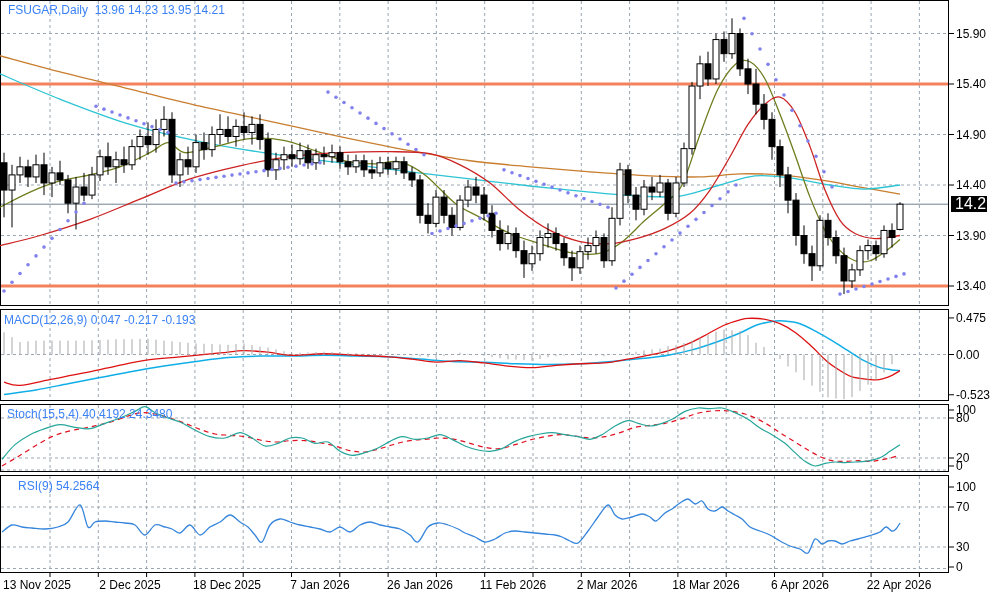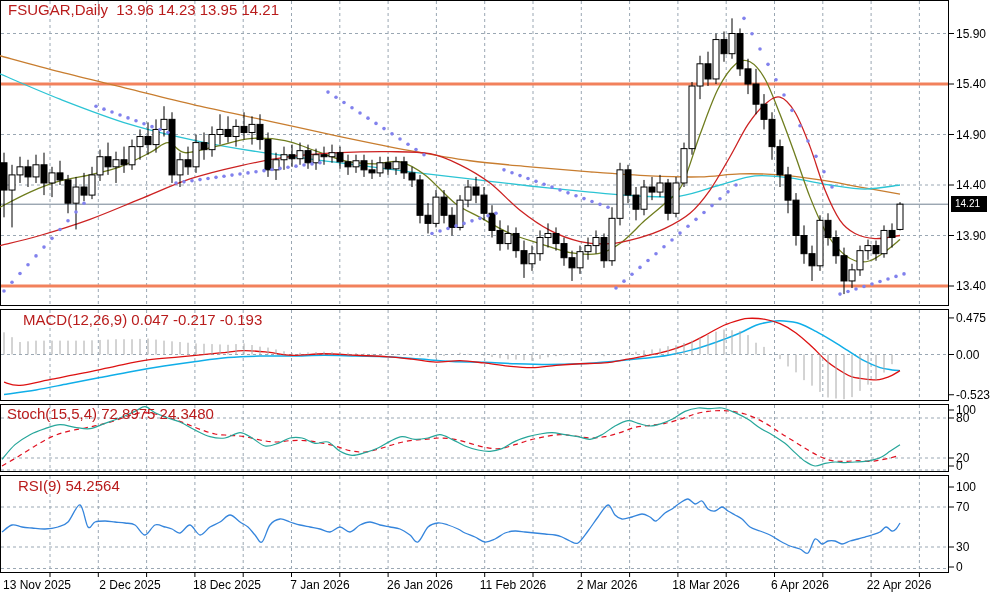--- a/index.html
+++ b/index.html
@@ -1,20 +1,20 @@
 <!DOCTYPE html>
 <html><head>
 <meta charset="utf-8">
 <style>
   html,body{margin:0;padding:0;background:#fff;}
   #app{position:relative;width:1000px;height:600px;background:#fff;
        font-family:"Liberation Sans",sans-serif;overflow:hidden;}
-  .lbl{position:absolute;font-size:15px;color:#b91c1c;white-space:pre;line-height:14px;}
+  .lbl{position:absolute;font-size:12px;color:#3b82f6;white-space:pre;line-height:14px;}
   #price-tag{position:absolute;left:951px;top:196px;width:36px;height:16px;
-             background:#000;color:#fff;font-size:10px;line-height:16px;
+             background:#000;color:#fff;font-size:16px;line-height:16px;
              padding-left:4px;box-sizing:border-box;}
   svg text{font-family:"Liberation Sans",sans-serif;}
 </style>
 </head>
 <body>
 <div id="app">
 
 <svg id="plot" width="1000" height="600" viewBox="0 0 1000 600" style="position:absolute;left:0;top:0">
       <g>
         <rect x="0.5" y="0.5" width="948" height="305" fill="#fff" stroke="#000000" stroke-width="1"></rect>
@@ -655,19 +655,19 @@
         <text x="513" y="589" font-size="12" fill="#000" text-anchor="middle">11 Feb 2026</text>
         <text x="607" y="589" font-size="12" fill="#000" text-anchor="middle">2 Mar 2026</text>
         <text x="706" y="589" font-size="12" fill="#000" text-anchor="middle">18 Mar 2026</text>
         <text x="800" y="589" font-size="12" fill="#000" text-anchor="middle">6 Apr 2026</text>
         <text x="899" y="589" font-size="12" fill="#000" text-anchor="middle">22 Apr 2026</text>
       </g>
     </svg>
 
 <div class="lbl" style="left:8px;top:3px"><span>FSUGAR,Daily</span><span>  </span><span>13.96 14.23 13.95 14.21</span></div>
 
-<div class="lbl" style="left:23px;top:313px">MACD(12,26,9) 0.047 -0.217 -0.193</div>
-<div class="lbl" style="left:7px;top:407px">Stoch(15,5,4) 72.8975 24.3480</div>
+<div class="lbl" style="left:4px;top:313px">MACD(12,26,9) 0.047 -0.217 -0.193</div>
+<div class="lbl" style="left:7px;top:407px">Stoch(15,5,4) 40.4192 24.3480</div>
 <div class="lbl" style="left:18px;top:479px">RSI(9) 54.2564</div>
 
 <div id="price-tag">14.21</div>
 
 </div>
 
 </body></html>

